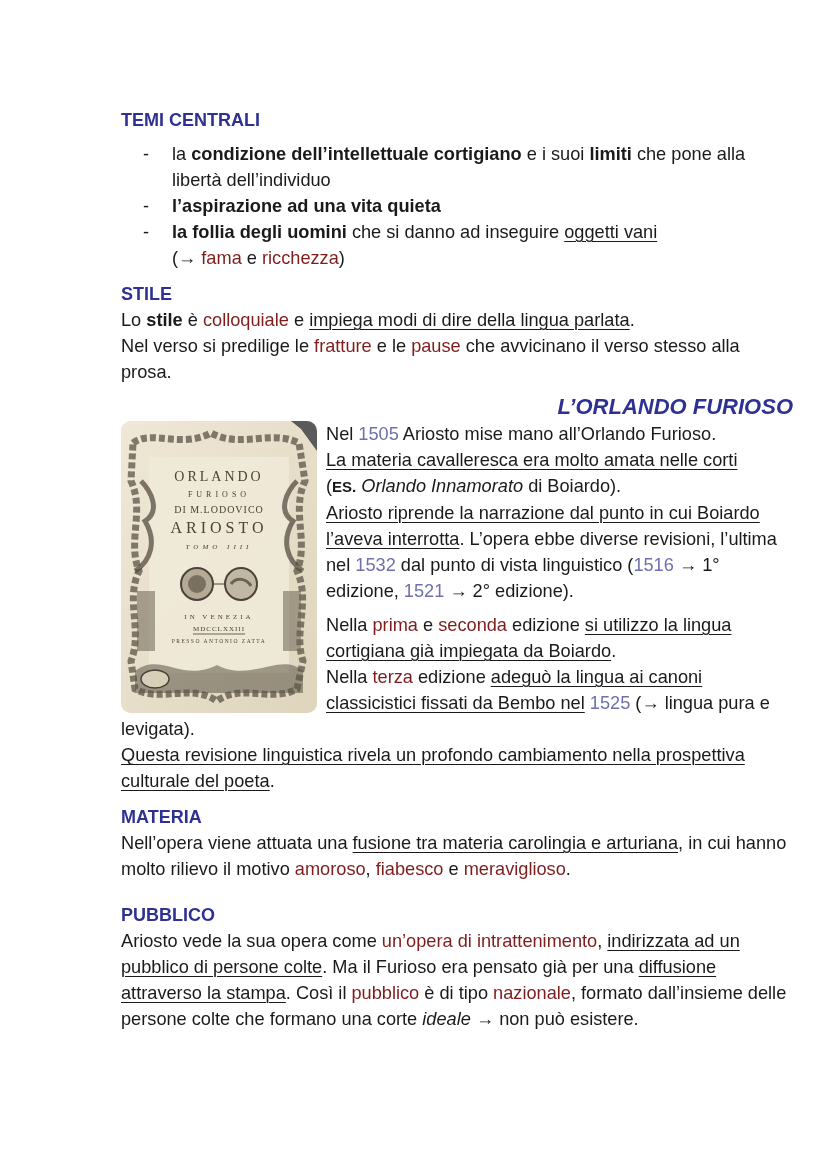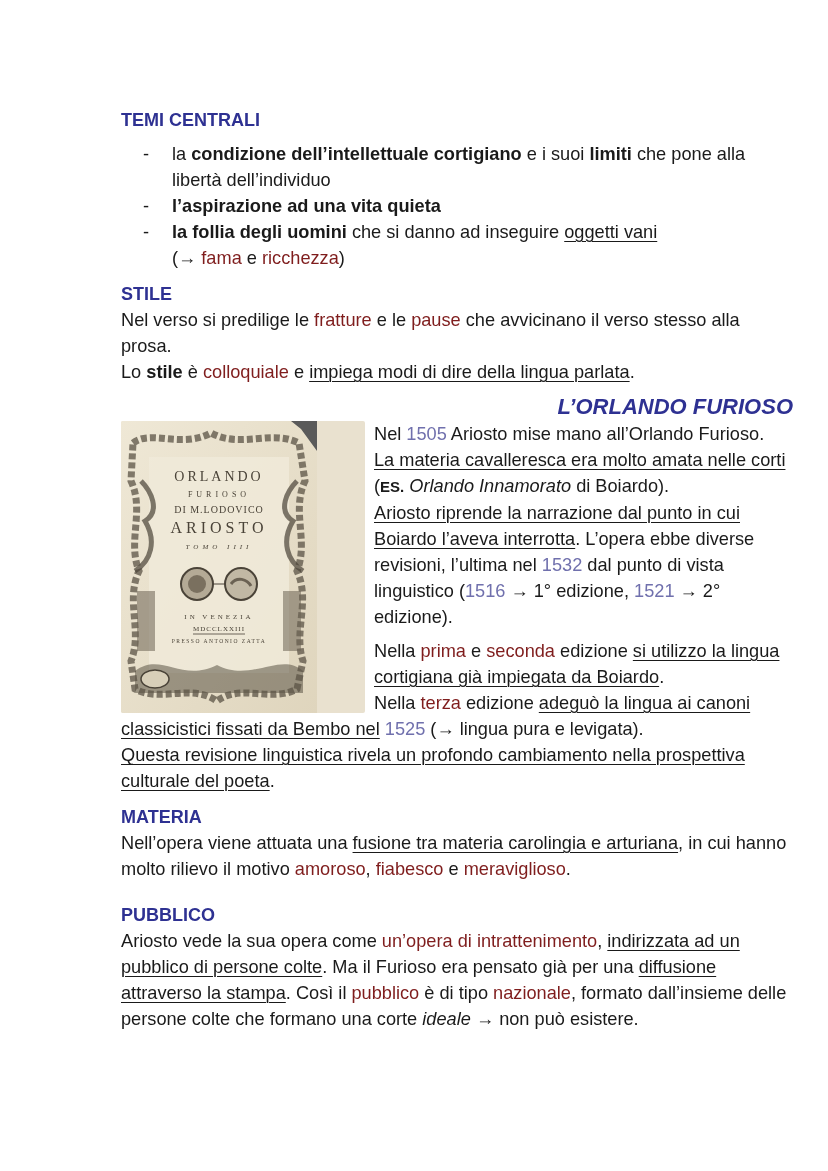--- a/index.html
+++ b/index.html
@@ -64,23 +64,22 @@
     }
     .gap-s { height: 8px; }
     .gap-m { height: 10px; }
     .fig {
       float: left;
       width: 196px;
       height: 292px;
       margin: 0 9px 0 0;
       position: relative;
       background: #e9e1cf;
-      border-radius: 2px;
+      border-radius: 10px;
       overflow: hidden;
-      padding-left: 48px;
     }
     .fig-svg { position: absolute; left: 0; top: 0; }
     .clear { clear: both; }
   </style>
 </head>
 <body>
 
 <div class="page">
 
   <section>
@@ -90,22 +89,22 @@
       <li><span>la </span><span class="b">condizione dell’intellettuale cortigiano</span><span> e i suoi </span><span class="b">limiti</span><span> che pone alla libertà dell’individuo</span></li>
       <li><span class="b">l’aspirazione ad una vita quieta</span></li>
       <li><span class="b">la follia degli uomini</span><span> che si danno ad inseguire </span><span class="u">oggetti vani</span><br><span> (→ </span><span class="acc">fama</span><span> e </span><span class="acc">ricchezza</span><span>)</span></li>
     </ul>
   </section>
 
   <div class="gap-m"></div>
 
   <section>
     <h2 class="h">STILE</h2>
+    <p><span>Lo </span><span class="b">stile</span><span> è </span><span class="acc">colloquiale</span><span> e </span><span class="u">impiega modi di dire della lingua parlata</span><span>.</span></p>
     <p><span>Nel verso si predilige le </span><span class="acc">fratture</span><span> e le </span><span class="acc">pause</span><span> che avvicinano il verso stesso alla prosa.</span></p>
-    <p><span>Lo </span><span class="b">stile</span><span> è </span><span class="acc">colloquiale</span><span> e </span><span class="u">impiega modi di dire della lingua parlata</span><span>.</span></p>
   </section>
 
   <div class="gap-s"></div>
 
   <section>
     <h2 class="h-big">L’ORLANDO FURIOSO</h2>
 
     <div class="fig">
       <svg class="fig-svg" width="196" height="292" viewBox="0 0 196 292">
         <defs>

